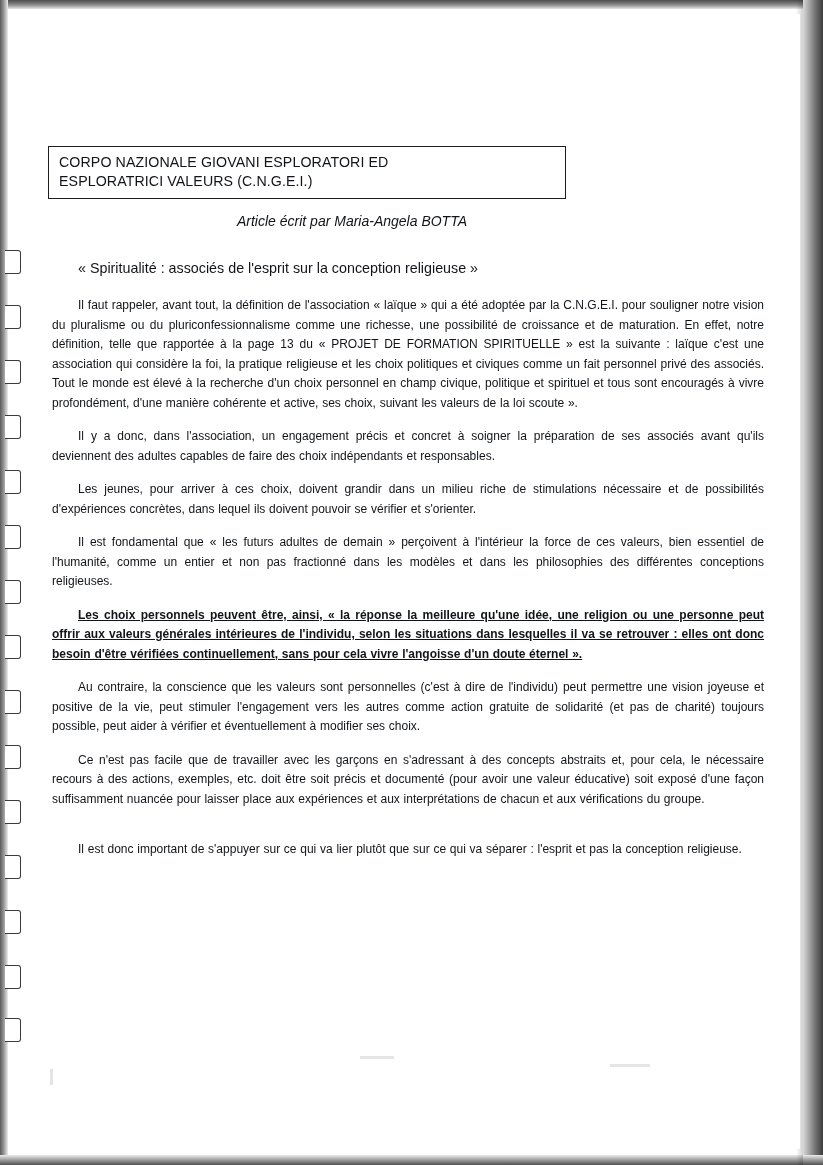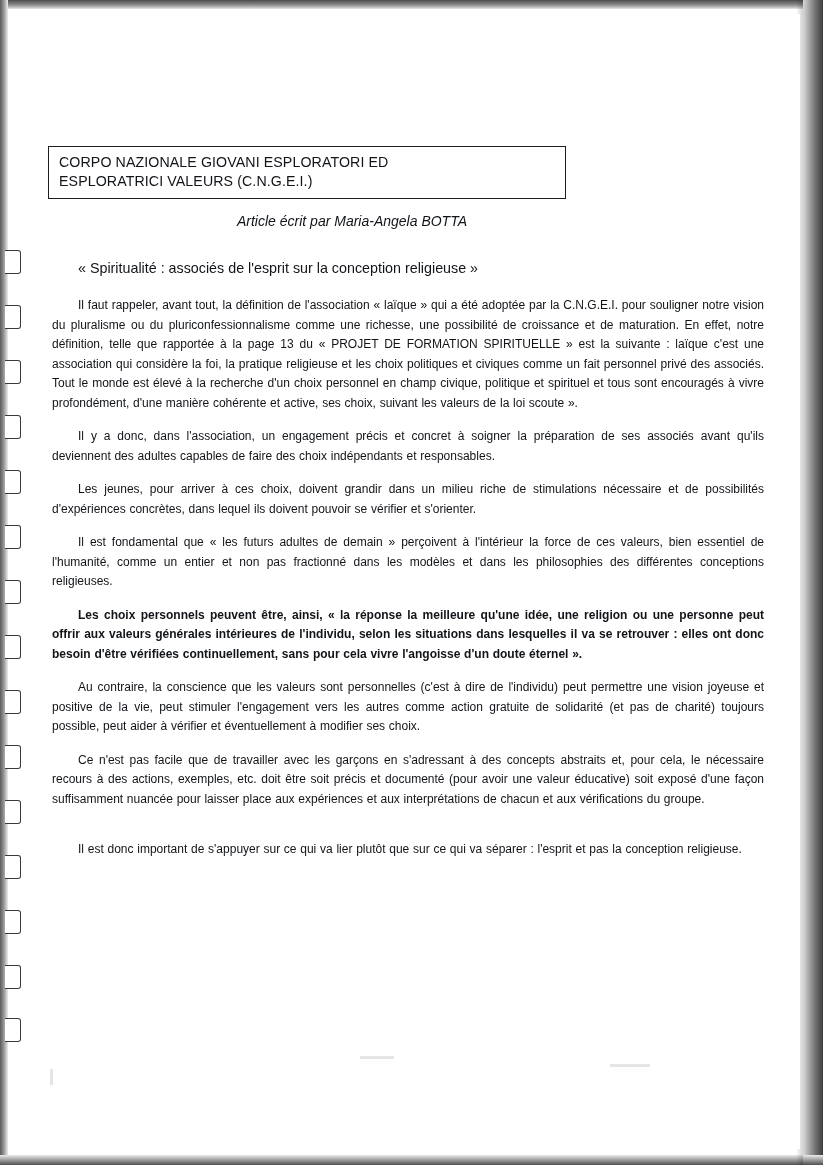--- a/index.html
+++ b/index.html
@@ -108,20 +108,21 @@
     word-spacing: 0.4px;
   }
   p.quote-lead {
     margin: 0 0 18px 0;
     font-size: 14.3px;
     line-height: 19px;
     text-indent: 26px;
   }
   p.bold-para {
     font-weight: bold;
+    text-decoration: underline;
   }
   .para.last {
     margin-bottom: 0;
     margin-top: 31px;
   }
   
   .smudge {
     position: absolute;
     background: #cfcfcf;
     opacity: .55;

